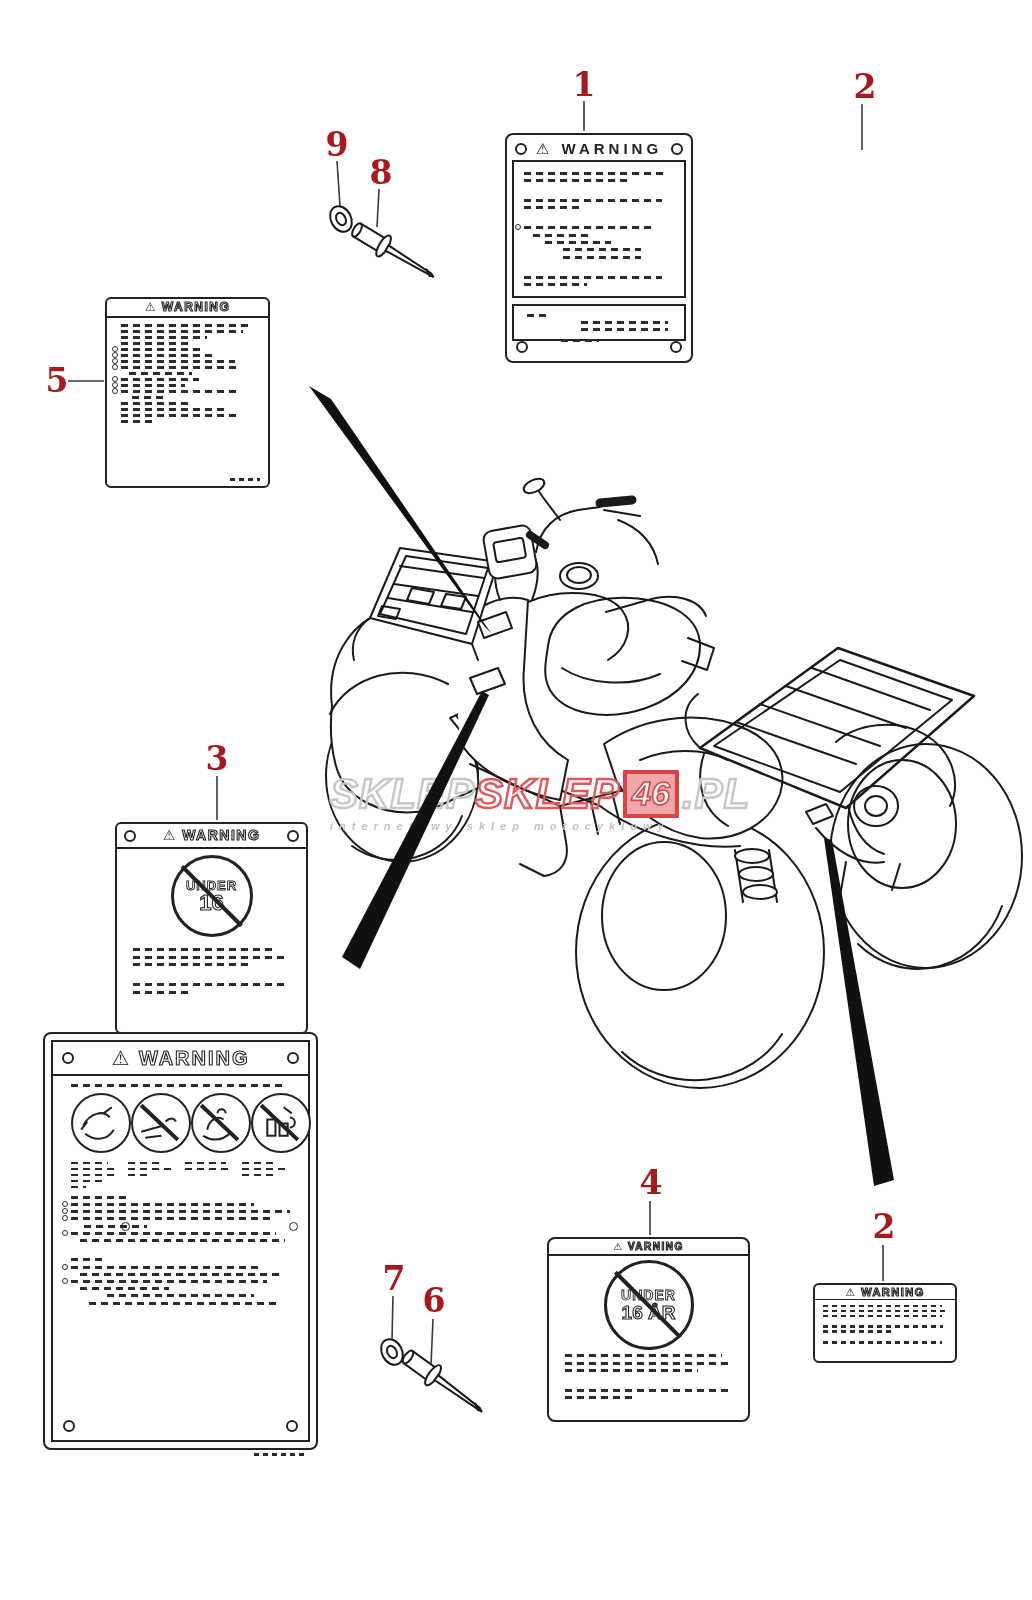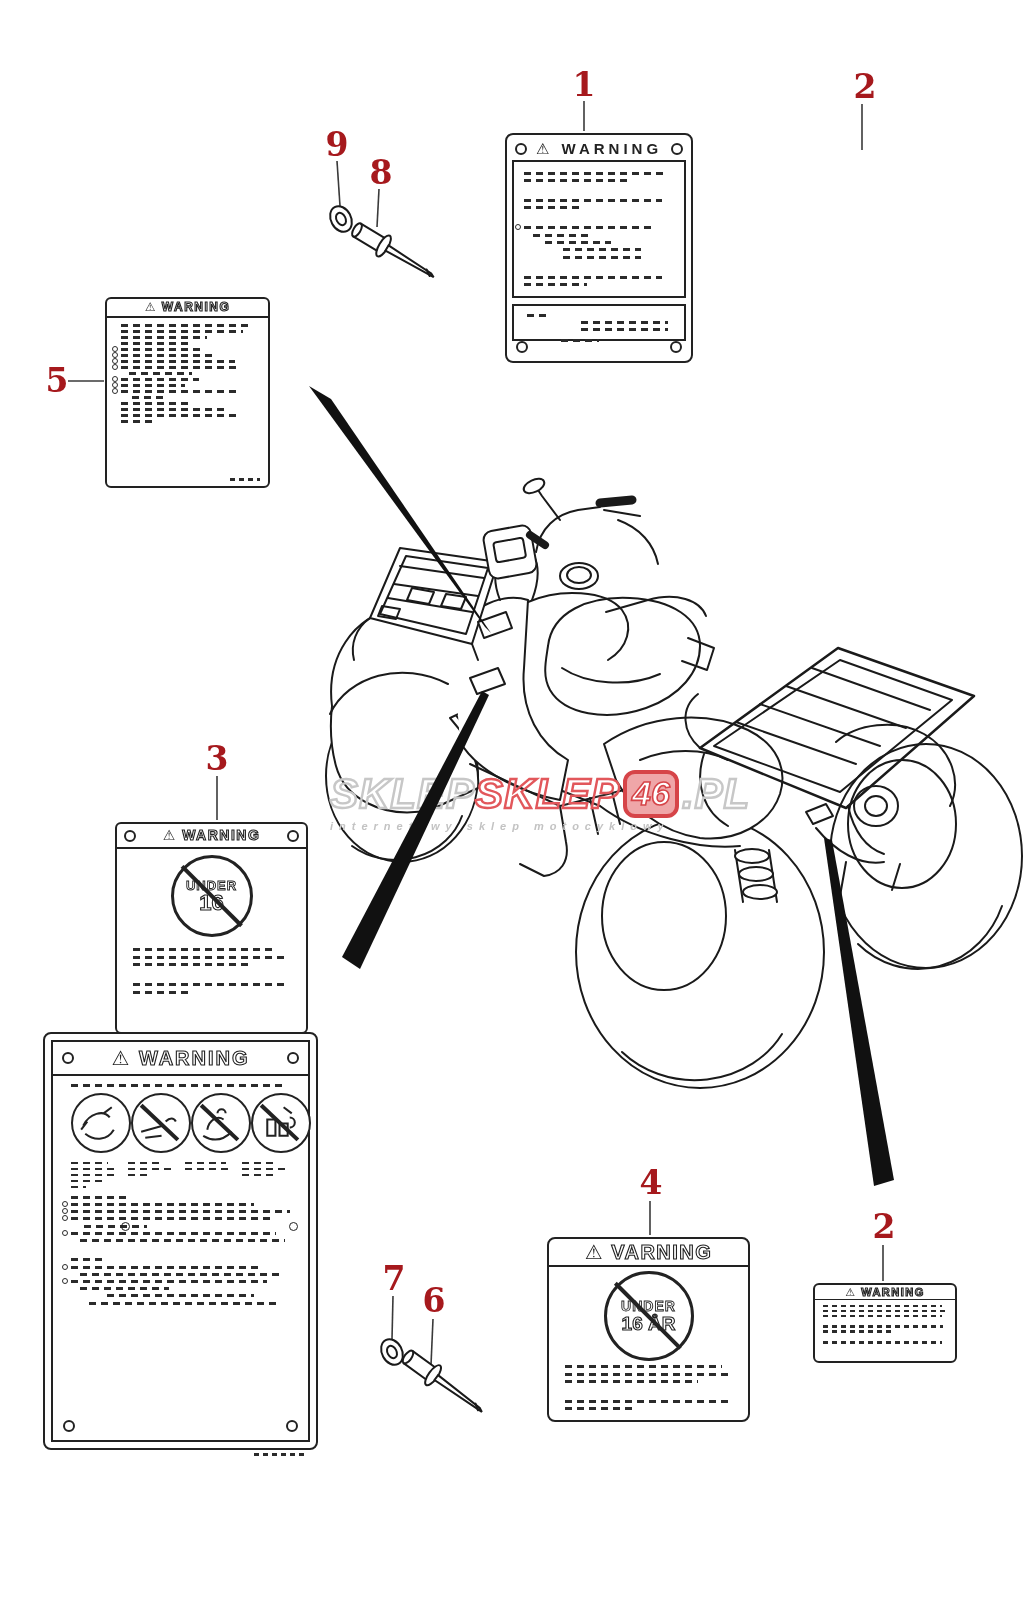--- a/index.html
+++ b/index.html
@@ -23,21 +23,21 @@
 
   
   .wm{position:absolute;left:330px;top:770px;z-index:2;white-space:nowrap;}
   .wm .row{display:flex;align-items:center;}
   .wm .g{font-style:italic;font-weight:800;font-size:42px;letter-spacing:1px;
     color:rgba(255,255,255,0.05);-webkit-text-stroke:2.4px #c7c7c7;}
   .wm .r{font-style:italic;font-weight:800;font-size:42px;letter-spacing:1px;
     color:rgba(255,255,255,0.05);-webkit-text-stroke:2.4px #e2575b;}
   .wm .box{font-style:italic;font-weight:800;font-size:34px;color:#fff;
     -webkit-text-stroke:1.6px #d64448;background:#efa6a8;border:4px solid #d64448;
-    border-radius:12px;padding:0 5px;margin:0 3px;line-height:1.15;}
+    border-radius:1px;padding:0 5px;margin:0 3px;line-height:1.15;}
   .wm .sub{margin-top:2px;font-style:italic;font-weight:600;font-size:11px;
     letter-spacing:6px;color:#c3c3c3;}
 
   
   .label{position:absolute;background:#fff;border:2px solid #222;border-radius:8px;
     box-sizing:border-box;z-index:4;}
   .lhdr{display:flex;align-items:center;gap:5px;padding:4px 7px;border-bottom:2px solid #222;}
   .lhdr .warn{flex:1;text-align:center;white-space:nowrap;line-height:1.1;}
   .hole{width:12px;height:12px;border:2px solid #222;border-radius:50%;box-sizing:border-box;flex:0 0 auto;}
   .hole.sm{width:9px;height:9px;border-width:1.6px;}
@@ -116,21 +116,21 @@
   .l3b .minitext .dr{margin:3.4px 0;height:2.6px;}
   .l3b .mc1{position:absolute;left:68px;top:180px;}
   .l3b .mc2{position:absolute;right:10px;top:180px;}
   .l3b .bc1{position:absolute;left:10px;bottom:8px;}
   .l3b .bc2{position:absolute;right:10px;bottom:8px;}
   .l3b .under-dash{position:absolute;right:8px;bottom:-12px;width:52px;}
 
   
   .l4{left:547px;top:1237px;width:203px;height:185px;}
   .l4 .lhdr{padding:2px 8px;}
-  .l4 .warn-out{font-size:20px;}
+  .l4 .warn-out{font-size:10px;}
   .l4 .ban{width:84px;height:84px;margin-top:4px;}
   .l4 .ban .t1{font-size:14px;}
   .l4 .ban .t2{font-size:19px;}
   .l4 .body{padding:0 12px 0 16px;}
   .l4 .dr{margin:4.4px 0;}
 
   
   .l2{left:813px;top:1283px;width:144px;height:80px;border-radius:6px;}
   .l2 .lhdr{padding:1px 6px;border-bottom-width:1.6px;}
   .l2 .warn-out{font-size:11px;}

